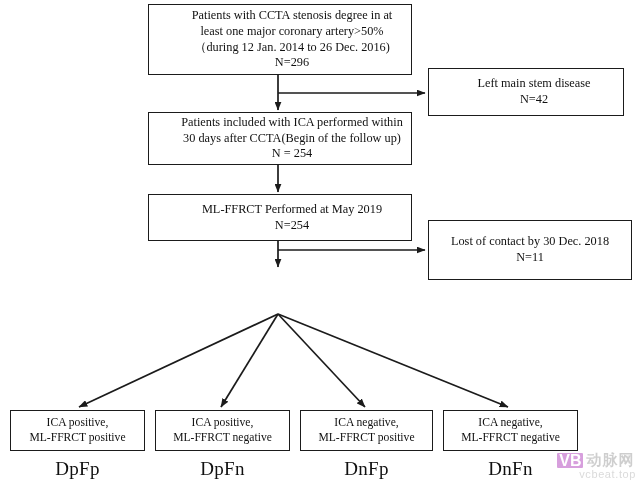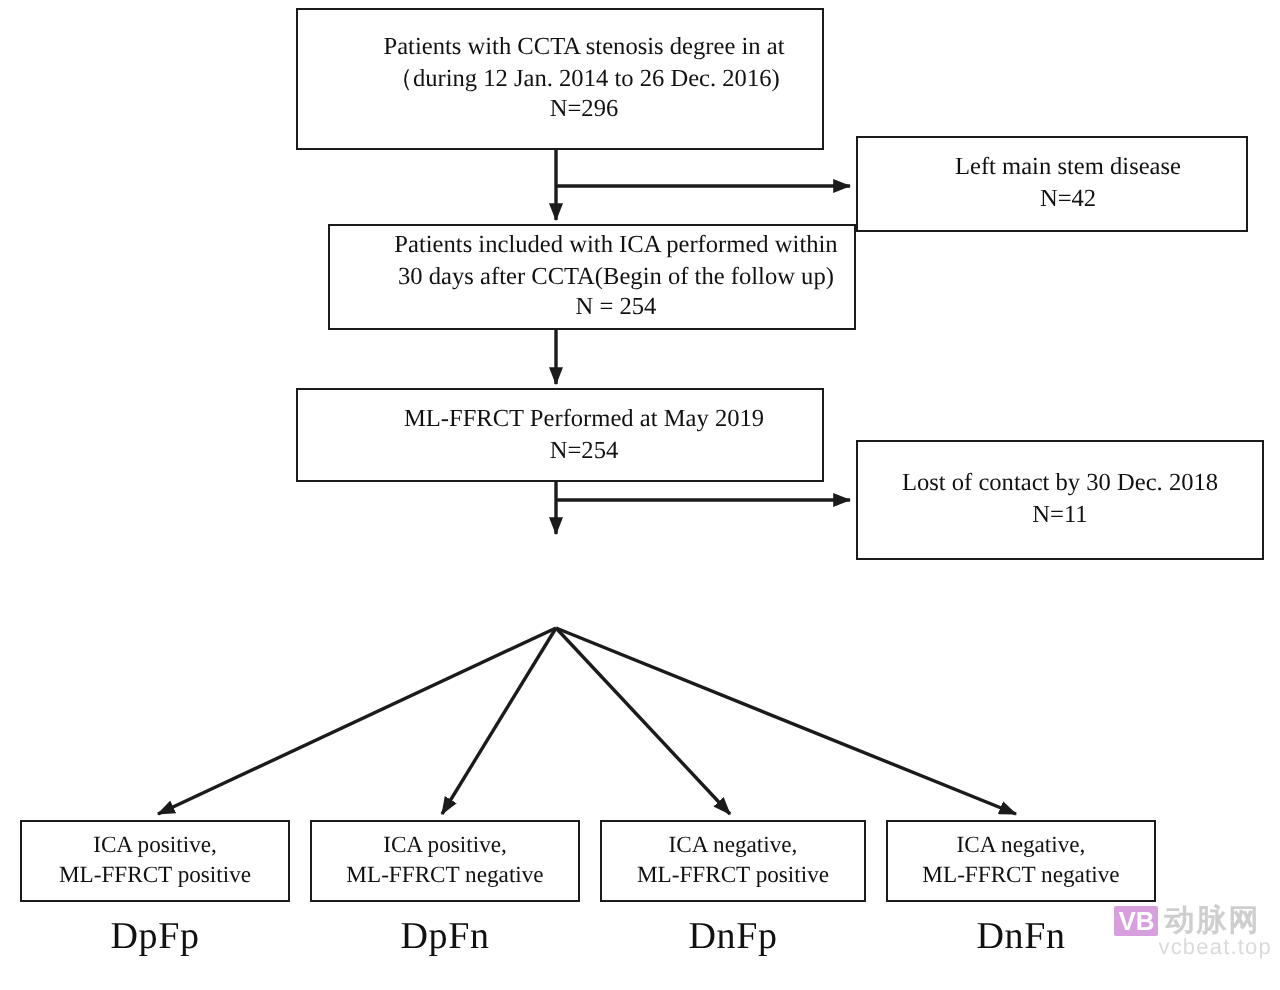--- a/index.html
+++ b/index.html
@@ -45,21 +45,21 @@
     white-space: nowrap;
   }
   
   .node-main {
     left: 148px;
     width: 264px;
     font-size: 12.3px;
     padding-left: 24px;
   }
   #node-screened  { top: 4px;   height: 71px; }
-  #node-included  { top: 112px; height: 53px; margin-left: 16px; }
+  #node-included  { top: 112px; height: 53px; }
   #node-mlffrct   { top: 194px; height: 47px; }
   #node-cohort    { top: 269px; height: 45px; }
 
   
   .node-side {
     font-size: 12.3px;
   }
   #node-lms       { left: 428px; top: 68px;  width: 196px; height: 48px; padding-left: 16px; }
   #node-lost      { left: 428px; top: 220px; width: 204px; height: 60px; }
 
@@ -101,21 +101,21 @@
   .watermark-top {
     display: flex;
     align-items: center;
     gap: 3px;
   }
   .wm-badge {
     background: #a21caf;
     color: #ffffff;
     font-family: "Liberation Sans", sans-serif;
     font-weight: bold;
-    font-size: 13px;
+    font-size: 16px;
     padding: 0 2px;
     line-height: 15px;
     border-radius: 1px;
   }
   .wm-cn {
     color: #8d8d8d;
     font-family: "DejaVu Sans", sans-serif;
     font-weight: bold;
     font-size: 15px;
     line-height: 16px;
@@ -153,20 +153,21 @@
     <line x1="278" y1="250" x2="425" y2="250" stroke="#1b1b1b" stroke-width="1.7" marker-end="url(#arrowhead)"></line>
 
     <line x1="278" y1="314" x2="79" y2="407" stroke="#1b1b1b" stroke-width="1.7" marker-end="url(#arrowhead)"></line>
     <line x1="278" y1="314" x2="221" y2="407" stroke="#1b1b1b" stroke-width="1.7" marker-end="url(#arrowhead)"></line>
     <line x1="278" y1="314" x2="365" y2="407" stroke="#1b1b1b" stroke-width="1.7" marker-end="url(#arrowhead)"></line>
     <line x1="278" y1="314" x2="508" y2="407" stroke="#1b1b1b" stroke-width="1.7" marker-end="url(#arrowhead)"></line>
   </svg>
 
   <div class="node node-main" id="node-screened">
     <span class="line">Patients with CCTA stenosis degree in at</span>
+    <span class="line">least one major coronary artery&gt;50%</span>
     <span class="line">（during 12 Jan. 2014 to 26 Dec. 2016)</span>
     <span class="line">N=296</span>
   </div>
 
   <div class="node node-side" id="node-lms">
     <span class="line">Left main stem disease</span>
     <span class="line">N=42</span>
   </div>
 
   <div class="node node-main" id="node-included">

